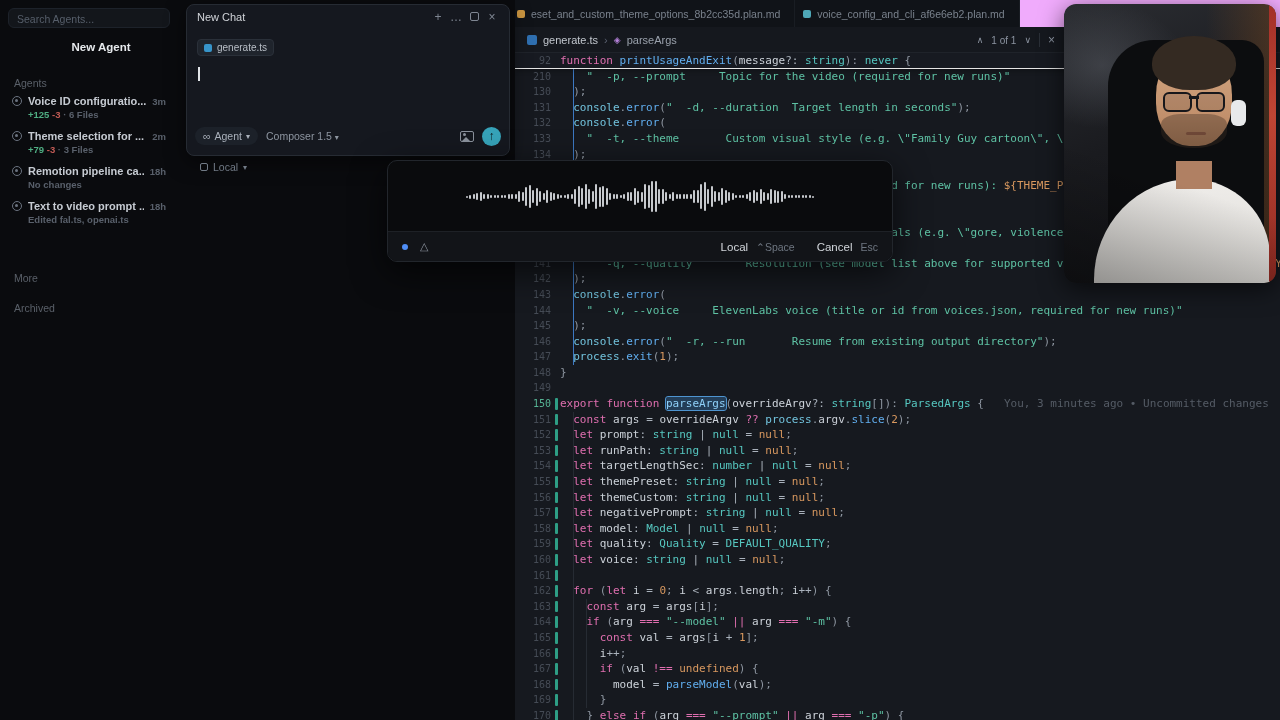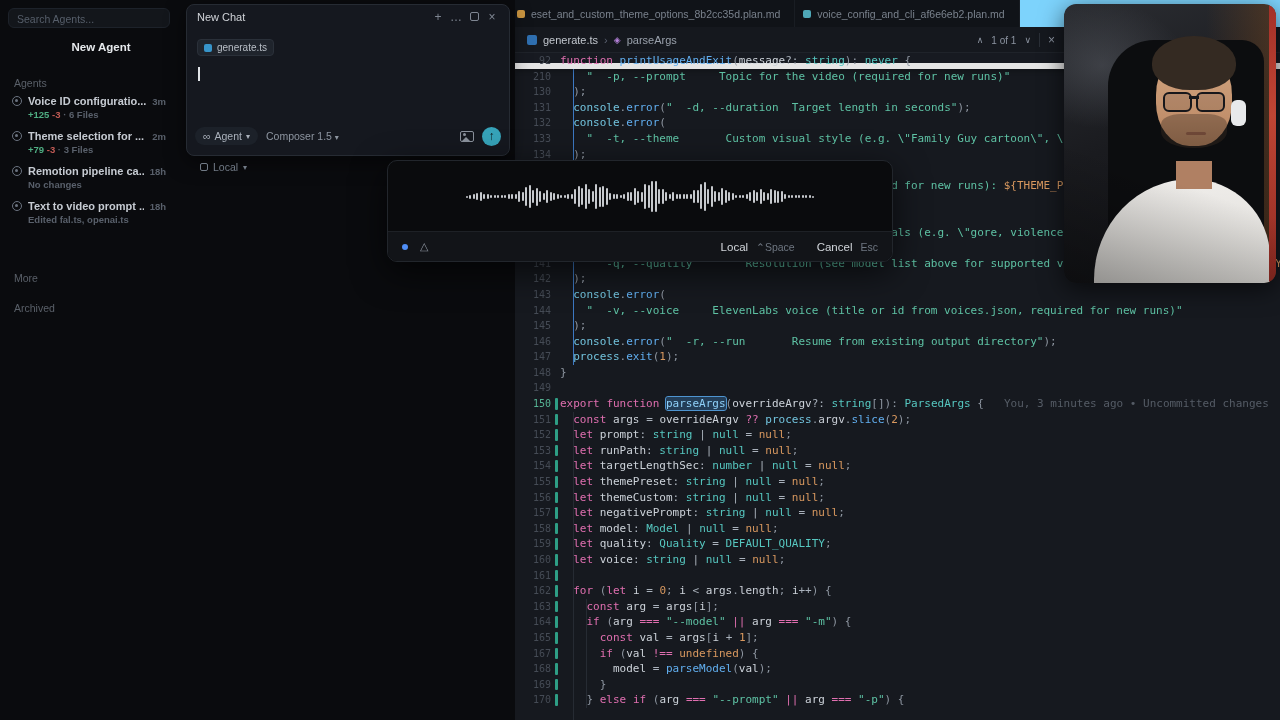--- a/index.html
+++ b/index.html
@@ -62,21 +62,21 @@
     border-right:4px solid transparent; border-bottom:4px solid #8a919c; }
   .send-btn { width:19px; height:19px; border-radius:50%; background:#36a3b9; color:#0d1418;
     display:flex; align-items:center; justify-content:center; font-size:12px; font-weight:bold; cursor:pointer; }
   .local-row { position:absolute; left:200px; top:161px; display:flex; align-items:center; gap:5px;
     color:#717a86; font-size:10.5px; cursor:pointer; z-index:5; }
   .local-ic { width:8px; height:8px; border:1.2px solid #717a86; border-radius:2px; }
   .dn { font-size:8px; }
 
   
   .editor { position:absolute; left:515px; top:0; right:0; bottom:0; background:#16191f; }
-  .tab-bar { height:27px; background:#7dd3fc; display:flex; overflow:hidden; }
+  .tab-bar { height:27px; background:#f0abfc; display:flex; overflow:hidden; }
   .tab { display:flex; align-items:center; gap:6px; padding:0 14px 0 8px; background:#101318;
     border-right:1px solid #191d23; color:#79818c; font-size:10.5px; white-space:nowrap; cursor:pointer; }
   .tab:first-child { margin-left:-6px; }
   .tab-ic { width:8px; height:8px; border-radius:2px; flex:0 0 auto; }
   .tab-ic.orange { background:#c99440; }
   .tab-ic.teal { background:#4fa8b8; }
   .ed-head { position:relative; height:26px; background:#15181e; border-bottom:1px solid #1f232a;
     display:flex; align-items:center; gap:6px; padding-left:12px; }
   .bc-file-ic { width:10px; height:10px; background:#2f6fb0; border-radius:2px; }
   .bc-file { color:#c2c7ce; font-size:11px; cursor:pointer; }
@@ -85,21 +85,21 @@
   .bc-sym { color:#9aa1ac; font-size:11px; cursor:pointer; }
   .find-widget { position:absolute; right:225px; top:0; height:26px; display:flex; align-items:center;
     gap:8px; color:#8b93a0; font-size:10px; }
   .find-btn { cursor:pointer; font-size:9px; }
   .find-div { width:1px; height:14px; background:#2a2f37; }
 
   
   .code { position:absolute; left:0; right:0; top:53px; bottom:0; overflow:hidden;
     font-family:"DejaVu Sans Mono", monospace; font-size:11px; }
   .crow { position:relative; height:15.6px; line-height:15.6px; white-space:pre; padding-left:45px; }
-  .crow.sticky { background:#171a21; border-bottom:6px solid #e5e5e5; box-shadow:0 2px 5px rgba(0,0,0,.25); }
+  .crow.sticky { background:#171a21; border-bottom:1px solid #e5e5e5; box-shadow:0 2px 5px rgba(0,0,0,.25); }
   .ln { position:absolute; left:0; top:0; width:36px; text-align:right; color:#454b55; font-size:10px; }
   .ln.cur { color:#56b394; }
   .chg { position:absolute; left:40px; top:2px; bottom:2px; width:3px; background:#2e9e85; border-radius:1px; }
   .guide { position:absolute; width:1px; }
   .g-active { left:58px; top:15.6px; height:296px; background:#3c78c2; }
   .g1 { left:58px; top:358.8px; height:312px; background:#262b33; }
   .g2 { left:71px; top:546px; height:109px; background:#262b33; }
   .tk-pln { color:#ccd2d9; } .tk-var { color:#ccd2d9; }
   .tk-kw  { color:#e06fb0; } .tk-op2 { color:#e06fb0; }
   .tk-fn  { color:#61aeef; }
@@ -265,20 +265,21 @@
         <div class="crow"><span class="ln">156</span><span class="chg"></span><span class="tk-pln">  </span><span class="tk-kw">let</span><span class="tk-pln"> </span><span class="tk-var">themeCustom</span><span class="tk-op">:</span><span class="tk-pln"> </span><span class="tk-typ">string</span><span class="tk-pln"> </span><span class="tk-op">|</span><span class="tk-pln"> </span><span class="tk-typ">null</span><span class="tk-pln"> </span><span class="tk-op">=</span><span class="tk-pln"> </span><span class="tk-num">null</span><span class="tk-pun">;</span></div>
         <div class="crow"><span class="ln">157</span><span class="chg"></span><span class="tk-pln">  </span><span class="tk-kw">let</span><span class="tk-pln"> </span><span class="tk-var">negativePrompt</span><span class="tk-op">:</span><span class="tk-pln"> </span><span class="tk-typ">string</span><span class="tk-pln"> </span><span class="tk-op">|</span><span class="tk-pln"> </span><span class="tk-typ">null</span><span class="tk-pln"> </span><span class="tk-op">=</span><span class="tk-pln"> </span><span class="tk-num">null</span><span class="tk-pun">;</span></div>
         <div class="crow"><span class="ln">158</span><span class="chg"></span><span class="tk-pln">  </span><span class="tk-kw">let</span><span class="tk-pln"> </span><span class="tk-var">model</span><span class="tk-op">:</span><span class="tk-pln"> </span><span class="tk-typ">Model</span><span class="tk-pln"> </span><span class="tk-op">|</span><span class="tk-pln"> </span><span class="tk-typ">null</span><span class="tk-pln"> </span><span class="tk-op">=</span><span class="tk-pln"> </span><span class="tk-num">null</span><span class="tk-pun">;</span></div>
         <div class="crow"><span class="ln">159</span><span class="chg"></span><span class="tk-pln">  </span><span class="tk-kw">let</span><span class="tk-pln"> </span><span class="tk-var">quality</span><span class="tk-op">:</span><span class="tk-pln"> </span><span class="tk-typ">Quality</span><span class="tk-pln"> </span><span class="tk-op">=</span><span class="tk-pln"> </span><span class="tk-cnst">DEFAULT_QUALITY</span><span class="tk-pun">;</span></div>
         <div class="crow"><span class="ln">160</span><span class="chg"></span><span class="tk-pln">  </span><span class="tk-kw">let</span><span class="tk-pln"> </span><span class="tk-var">voice</span><span class="tk-op">:</span><span class="tk-pln"> </span><span class="tk-typ">string</span><span class="tk-pln"> </span><span class="tk-op">|</span><span class="tk-pln"> </span><span class="tk-typ">null</span><span class="tk-pln"> </span><span class="tk-op">=</span><span class="tk-pln"> </span><span class="tk-num">null</span><span class="tk-pun">;</span></div>
         <div class="crow"><span class="ln">161</span><span class="chg"></span></div>
         <div class="crow"><span class="ln">162</span><span class="chg"></span><span class="tk-pln">  </span><span class="tk-kw">for</span><span class="tk-pln"> </span><span class="tk-pun">(</span><span class="tk-kw">let</span><span class="tk-pln"> </span><span class="tk-var">i</span><span class="tk-pln"> </span><span class="tk-op">=</span><span class="tk-pln"> </span><span class="tk-num">0</span><span class="tk-pun">;</span><span class="tk-pln"> </span><span class="tk-var">i</span><span class="tk-pln"> </span><span class="tk-op">&lt;</span><span class="tk-pln"> </span><span class="tk-var">args</span><span class="tk-pun">.</span><span class="tk-prop">length</span><span class="tk-pun">;</span><span class="tk-pln"> </span><span class="tk-var">i</span><span class="tk-op">++</span><span class="tk-pun">)</span><span class="tk-pln"> </span><span class="tk-pun">{</span></div>
         <div class="crow"><span class="ln">163</span><span class="chg"></span><span class="tk-pln">    </span><span class="tk-kw">const</span><span class="tk-pln"> </span><span class="tk-var">arg</span><span class="tk-pln"> </span><span class="tk-op">=</span><span class="tk-pln"> </span><span class="tk-var">args</span><span class="tk-pun">[</span><span class="tk-var">i</span><span class="tk-pun">];</span></div>
         <div class="crow"><span class="ln">164</span><span class="chg"></span><span class="tk-pln">    </span><span class="tk-kw">if</span><span class="tk-pln"> </span><span class="tk-pun">(</span><span class="tk-var">arg</span><span class="tk-pln"> </span><span class="tk-op2">===</span><span class="tk-pln"> </span><span class="tk-str">"--model"</span><span class="tk-pln"> </span><span class="tk-op2">||</span><span class="tk-pln"> </span><span class="tk-var">arg</span><span class="tk-pln"> </span><span class="tk-op2">===</span><span class="tk-pln"> </span><span class="tk-str">"-m"</span><span class="tk-pun">)</span><span class="tk-pln"> </span><span class="tk-pun">{</span></div>
         <div class="crow"><span class="ln">165</span><span class="chg"></span><span class="tk-pln">      </span><span class="tk-kw">const</span><span class="tk-pln"> </span><span class="tk-var">val</span><span class="tk-pln"> </span><span class="tk-op">=</span><span class="tk-pln"> </span><span class="tk-var">args</span><span class="tk-pun">[</span><span class="tk-var">i</span><span class="tk-pln"> </span><span class="tk-op">+</span><span class="tk-pln"> </span><span class="tk-num">1</span><span class="tk-pun">];</span></div>
+        <div class="crow"><span class="ln">166</span><span class="chg"></span><span class="tk-pln">      </span><span class="tk-var">i</span><span class="tk-op">++</span><span class="tk-pun">;</span></div>
         <div class="crow"><span class="ln">167</span><span class="chg"></span><span class="tk-pln">      </span><span class="tk-kw">if</span><span class="tk-pln"> </span><span class="tk-pun">(</span><span class="tk-var">val</span><span class="tk-pln"> </span><span class="tk-op2">!==</span><span class="tk-pln"> </span><span class="tk-num">undefined</span><span class="tk-pun">)</span><span class="tk-pln"> </span><span class="tk-pun">{</span></div>
         <div class="crow"><span class="ln">168</span><span class="chg"></span><span class="tk-pln">        </span><span class="tk-var">model</span><span class="tk-pln"> </span><span class="tk-op">=</span><span class="tk-pln"> </span><span class="tk-fn">parseModel</span><span class="tk-pun">(</span><span class="tk-var">val</span><span class="tk-pun">);</span></div>
         <div class="crow"><span class="ln">169</span><span class="chg"></span><span class="tk-pln">      </span><span class="tk-pun">}</span></div>
         <div class="crow"><span class="ln">170</span><span class="chg"></span><span class="tk-pln">    </span><span class="tk-pun">}</span><span class="tk-pln"> </span><span class="tk-kw">else</span><span class="tk-pln"> </span><span class="tk-kw">if</span><span class="tk-pln"> </span><span class="tk-pun">(</span><span class="tk-var">arg</span><span class="tk-pln"> </span><span class="tk-op2">===</span><span class="tk-pln"> </span><span class="tk-str">"--prompt"</span><span class="tk-pln"> </span><span class="tk-op2">||</span><span class="tk-pln"> </span><span class="tk-var">arg</span><span class="tk-pln"> </span><span class="tk-op2">===</span><span class="tk-pln"> </span><span class="tk-str">"-p"</span><span class="tk-pun">)</span><span class="tk-pln"> </span><span class="tk-pun">{</span></div>
       </div>
   </div>
 
   <div class="chat-panel">
     <div class="chat-head">
       <span class="chat-title">New Chat</span>

